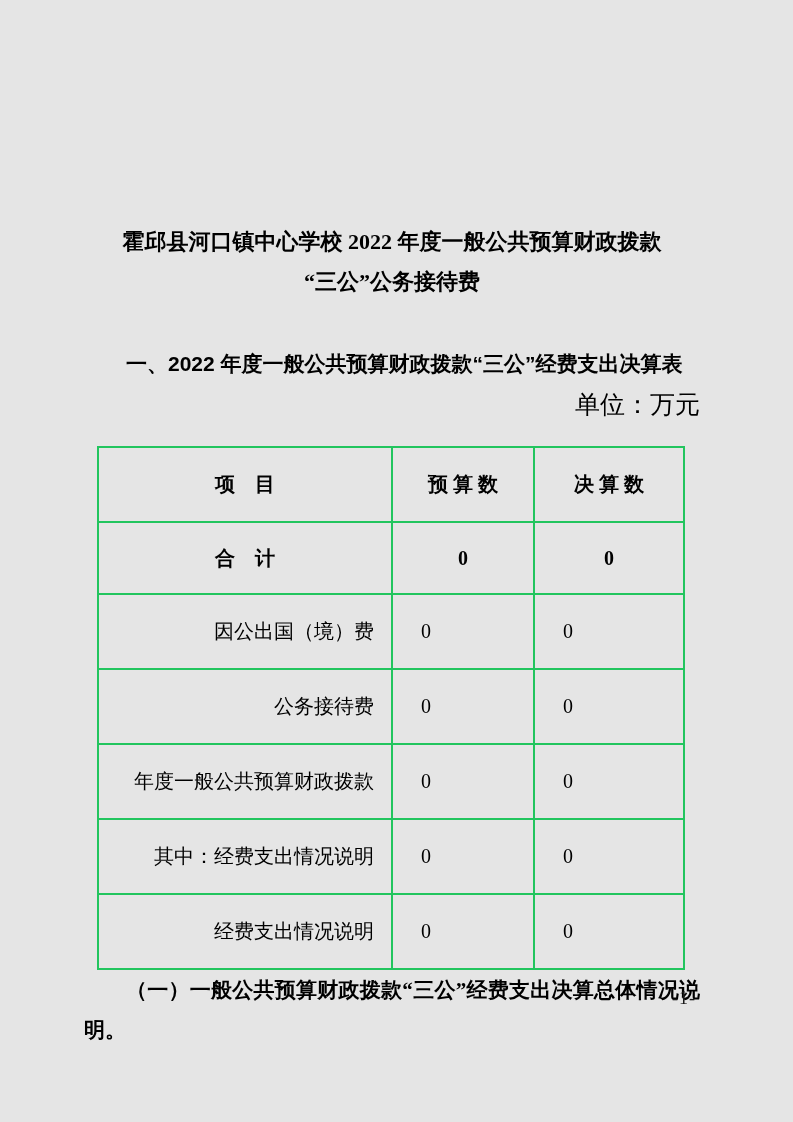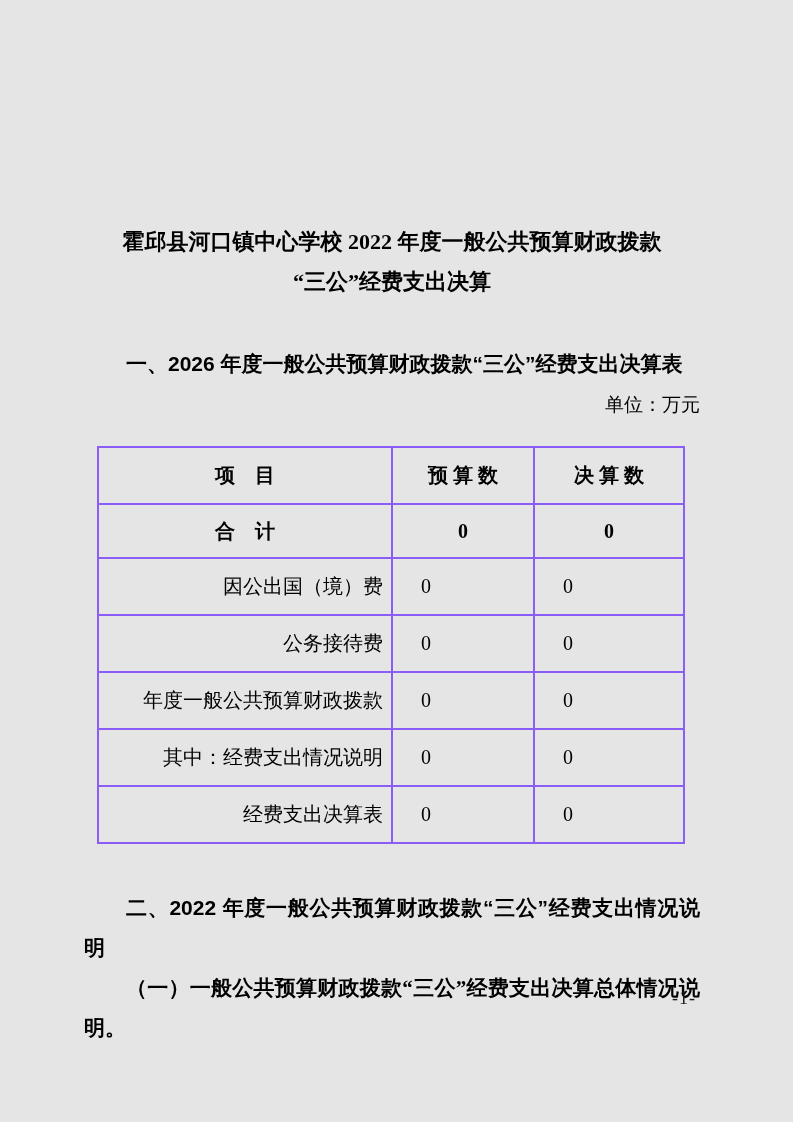--- a/index.html
+++ b/index.html
@@ -32,40 +32,40 @@
     font-size: 21px;
     font-weight: bold;
     line-height: 40px;
     text-indent: 2em;
     text-align: justify;
     font-family: "Liberation Sans", "DejaVu Sans", sans-serif;
   }
   .unit-label {
     margin-top: 4px;
     text-align: right;
-    font-size: 19px;
+    font-size: 25px;
     line-height: 34px;
     font-weight: normal;
   }
   table.sangong {
     margin-top: 24px;
     margin-left: 13px;
     width: 586px;
     border-collapse: collapse;
     table-layout: fixed;
     border: 2.5px solid #000;
     font-size: 20px;
   }
   table.sangong col.c-item   { width: 294px; }
   table.sangong col.c-budget { width: 142px; }
   table.sangong col.c-final  { width: 150px; }
   table.sangong th,
   table.sangong td {
-    border: 2px solid #8b5cf6;
-    padding: 8px;
+    border: 2px solid #22c55e;
+    padding: 17px;
     overflow: hidden;
     white-space: nowrap;
   }
   table.sangong thead th {
     height: 39px;
     font-weight: bold;
     text-align: center;
   }
   tr.row-total td {
     height: 36px;
@@ -105,24 +105,24 @@
   }
 </style>
 </head>
 <body>
 
 <div class="page">
   <div class="content">
 
     <div class="doc-title">
       <div>霍邱县河口镇中心学校 2022 年度一般公共预算财政拨款</div>
-      <div>“三公”经费支出决算</div>
+      <div>“三公”公务接待费</div>
     </div>
 
-    <div class="section-heading">一、2026 年度一般公共预算财政拨款“三公”经费支出决算表</div>
+    <div class="section-heading">一、2022 年度一般公共预算财政拨款“三公”经费支出决算表</div>
 
     <div class="unit-label">单位：万元</div>
 
     <table class="sangong">
       <colgroup>
         <col class="c-item">
         <col class="c-budget">
         <col class="c-final">
       </colgroup>
       <thead>
@@ -152,27 +152,26 @@
           <td class="cell-label">年度一般公共预算财政拨款</td>
           <td class="cell-value">0</td>
           <td class="cell-value">0</td>
         </tr>
         <tr class="row-data">
           <td class="cell-label indent-1">其中：经费支出情况说明</td>
           <td class="cell-value">0</td>
           <td class="cell-value">0</td>
         </tr>
         <tr class="row-data">
-          <td class="cell-label indent-2">经费支出决算表</td>
+          <td class="cell-label indent-2">经费支出情况说明</td>
           <td class="cell-value">0</td>
           <td class="cell-value">0</td>
         </tr>
       </tbody>
     </table>
 
-    <div class="section-heading" style="margin-top: 44px;">二、2022 年度一般公共预算财政拨款“三公”经费支出情况说明</div>
 
     <div class="body-paragraph">（一）一般公共预算财政拨款“三公”经费支出决算总体情况说明。</div>
 
   </div>
 
   <div class="page-number">-1-</div>
 </div>
 
 </body></html>

